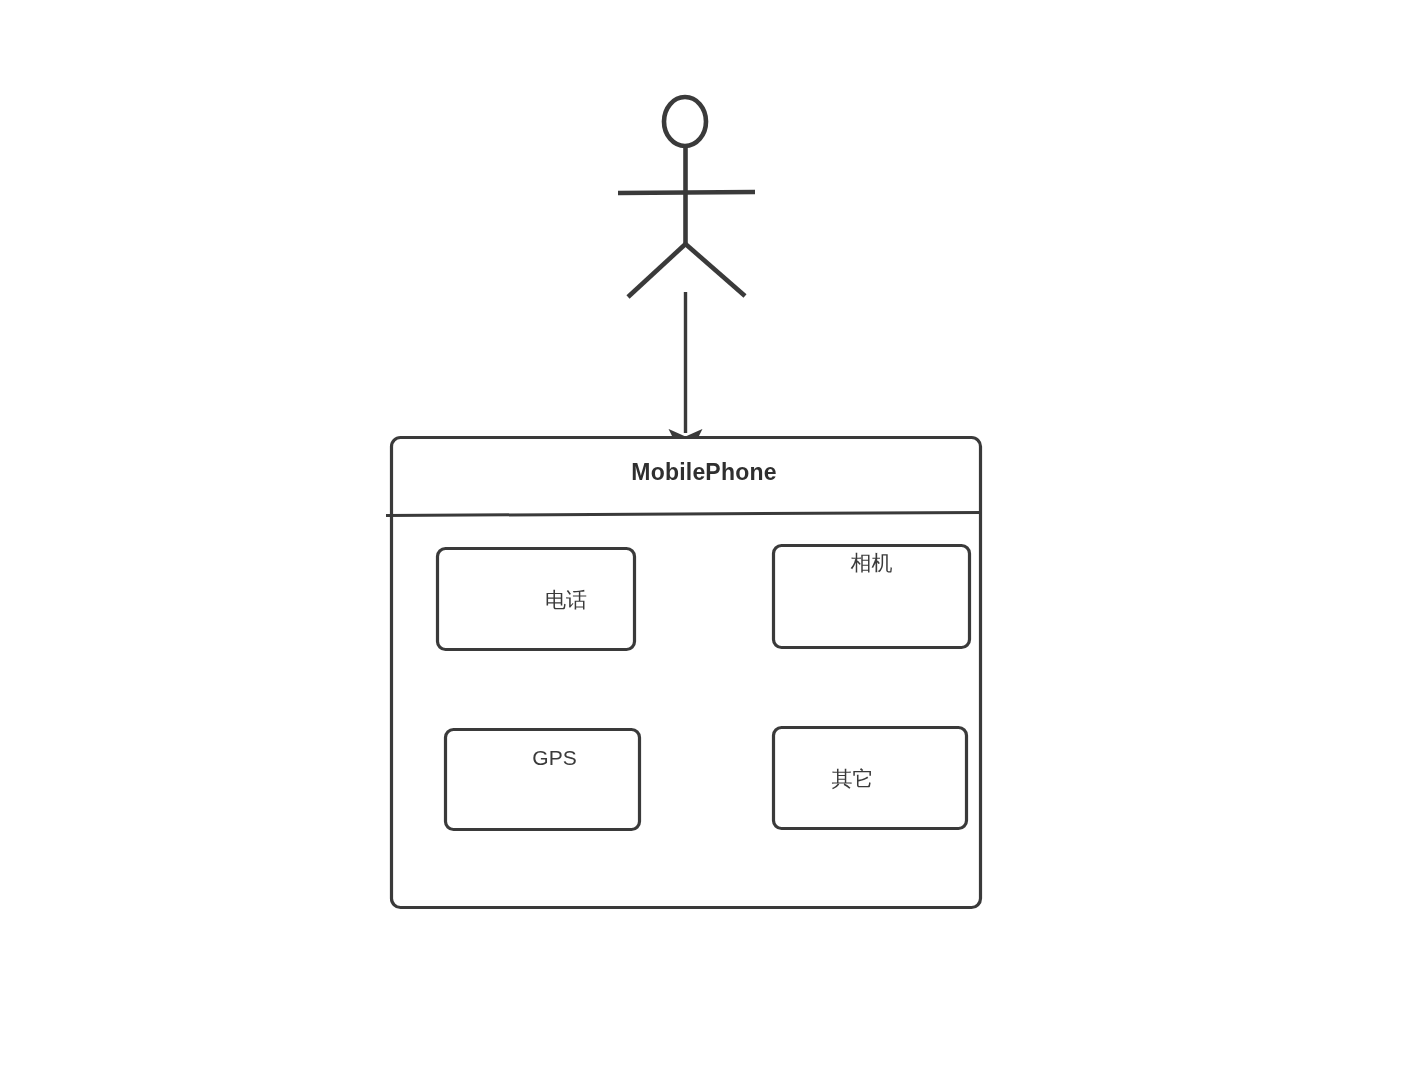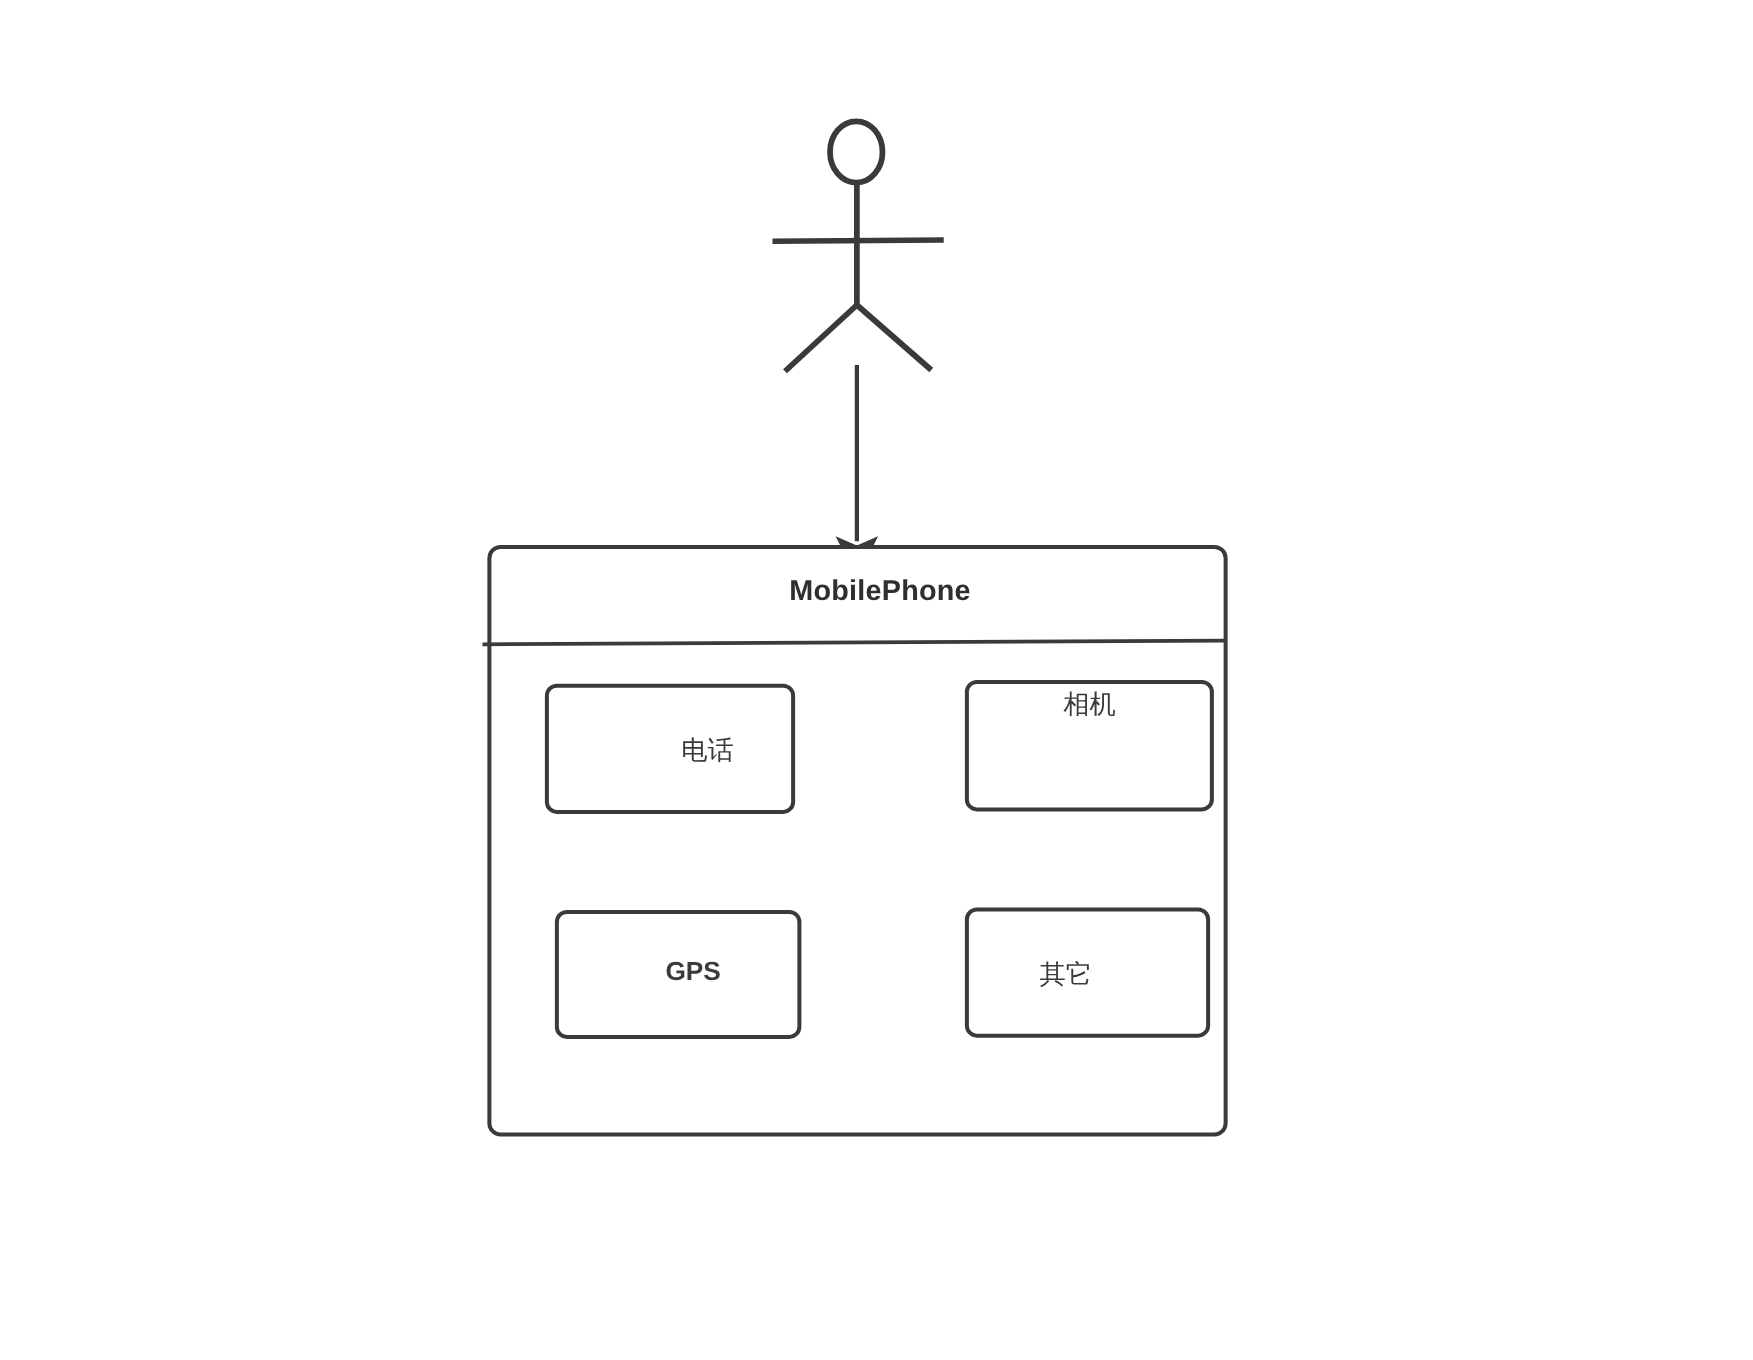--- a/index.html
+++ b/index.html
@@ -41,21 +41,21 @@
     letter-spacing: 0.2px;
     color: #2f2f2f;
   }
   .usecase-label {
     font-size: 21px;
     text-align: center;
     color: #3a3a3a;
   }
   .uc-phone  { left: 437px; top: 586px; width: 178px; margin-left: 40px; }
   .uc-camera { left: 773px; top: 549px; width: 197px; text-align: center; }
-  .uc-gps    { left: 445px; top: 766px; width: 219px; font-weight: bold; }
+  .uc-gps    { left: 445px; top: 746px; width: 219px; }
   .uc-other  { left: 773px; top: 765px; width: 159px; }
 </style>
 </head>
 <body>
 
 <div id="canvas">
 
   <svg id="diagram-svg" viewBox="0 0 1402 1088">
     <defs>
       <marker id="arrowhead" markerWidth="12" markerHeight="14" refX="1.2" refY="5" orient="auto" markerUnits="strokeWidth">

